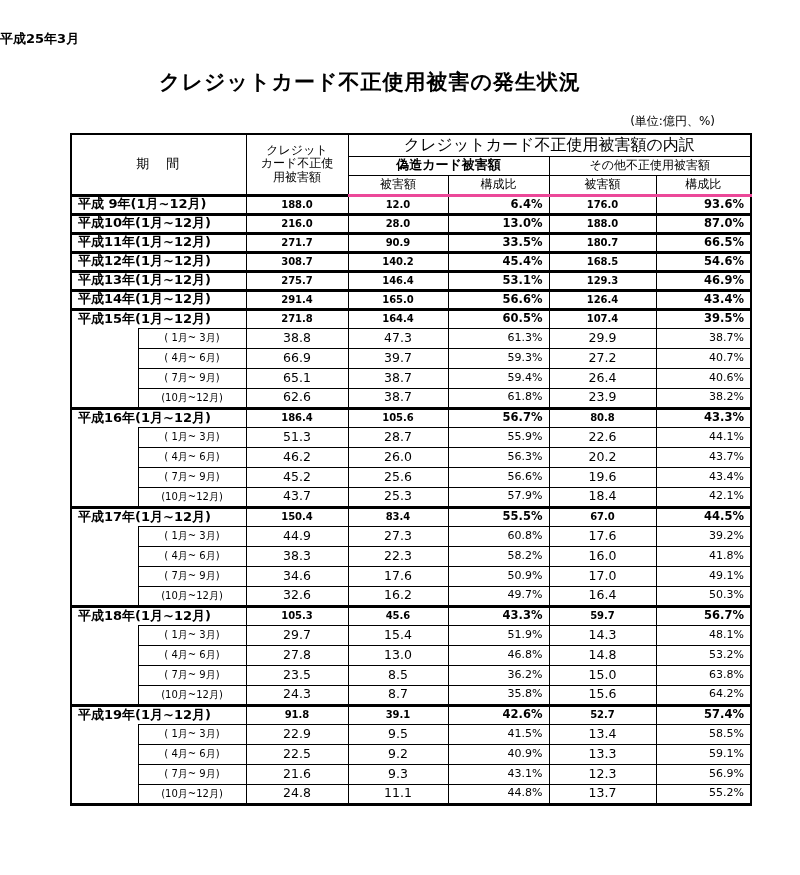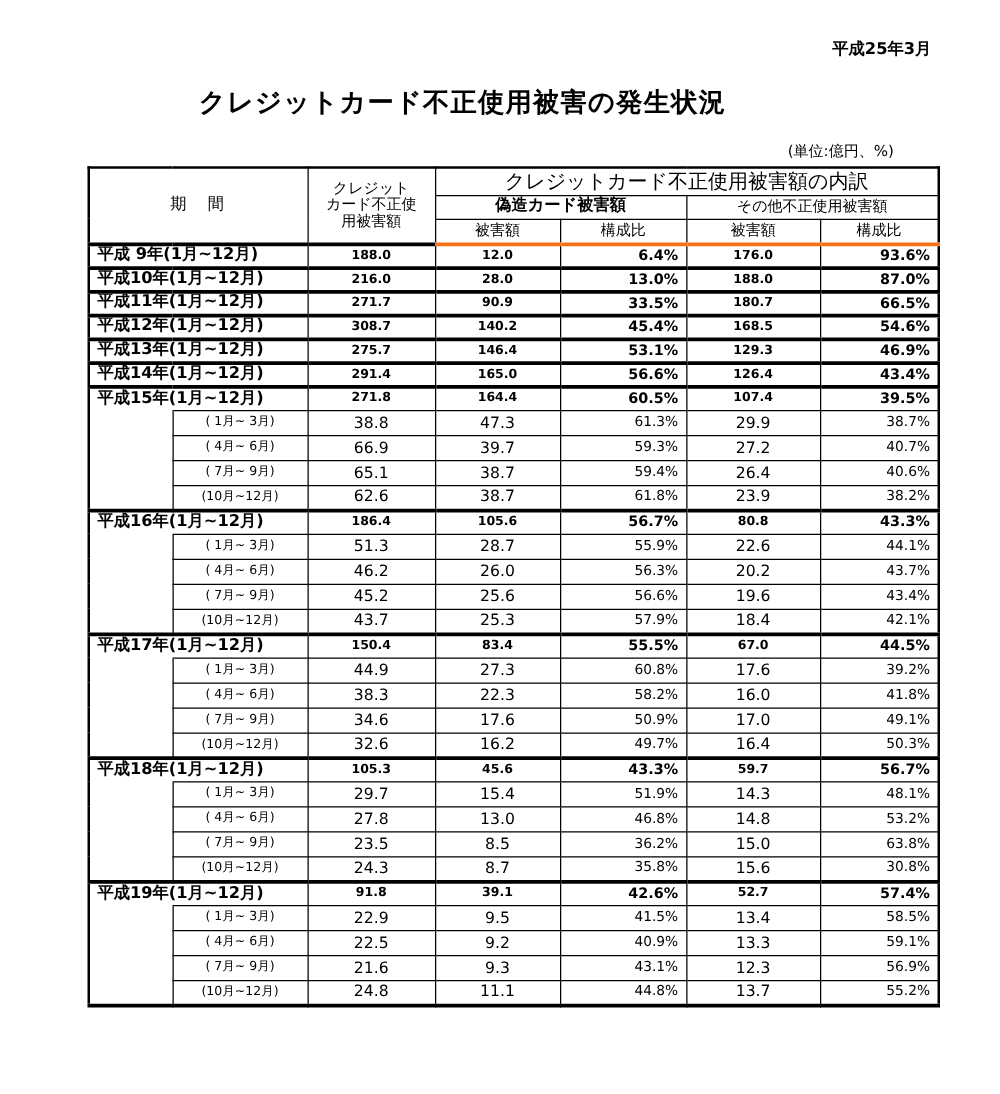--- a/index.html
+++ b/index.html
@@ -4,21 +4,20 @@
 <style>
   html, body { margin:0; padding:0; }
   body {
     width:800px; height:875px;
     background:#ffffff; color:#000;
     font-family:"DejaVu Sans","Liberation Sans",sans-serif;
     overflow:hidden;
   }
   .date-line {
     padding:30px 55px 0 0;
-    text-align:right;
     font-size:13px;
     font-weight:bold;
   }
   .title-line {
     margin:20px 60px 0 0;
     text-align:center;
     font-size:21px;
     font-weight:bold;
     letter-spacing:1px;
   }
@@ -45,21 +44,21 @@
   }
   
   .c-total { border-left:7px double #000; }
   .c-cf    { border-left:7px double #000; }
   .c-ot    { border-left:3px solid #000; }
   
   thead tr.h1 { height:22px; }
   thead tr.h2 { height:19px; }
   thead tr.h3 { height:20px; }
   thead th { font-weight:normal; text-align:center; }
-  thead tr.h3 th { border-bottom:3px solid #f97316; }
+  thead tr.h3 th { border-bottom:3px solid #ec4899; }
   .h-period { font-size:13px; letter-spacing:2px; }
   .h-total  { font-size:12px; white-space:pre-line; line-height:1.5; }
   .h-breakdown { font-size:16px; }
   .h-counterfeit { font-size:13px; font-weight:bold; }
   .h-other { font-size:12px;text-align:center; }
   .h-sub { font-size:12px; }
   
   tr.year-row { height:19px; }
   tr.quarter-row { height:20px;margin-top:38px; }
   tr.year-row td { border-top:3px solid #000; }
@@ -314,21 +313,21 @@
         <td class="pct">36.2%</td>
         <td class="num c-ot">15.0</td>
         <td class="pct">63.8%</td>
       </tr>
       <tr class="quarter-row">
         <td class="qlabel">(10月~12月)</td>
         <td class="num c-total">24.3</td>
         <td class="num c-cf">8.7</td>
         <td class="pct">35.8%</td>
         <td class="num c-ot">15.6</td>
-        <td class="pct">30.8%</td>
+        <td class="pct">64.2%</td>
       </tr>
       <tr class="year-row">
         <td class="period-year" colspan="2">平成19年(1月~12月)</td>
         <td class="num c-total">91.8</td>
         <td class="num c-cf">39.1</td>
         <td class="pct">42.6%</td>
         <td class="num c-ot">52.7</td>
         <td class="pct">57.4%</td>
       </tr>
       <tr class="quarter-row">

